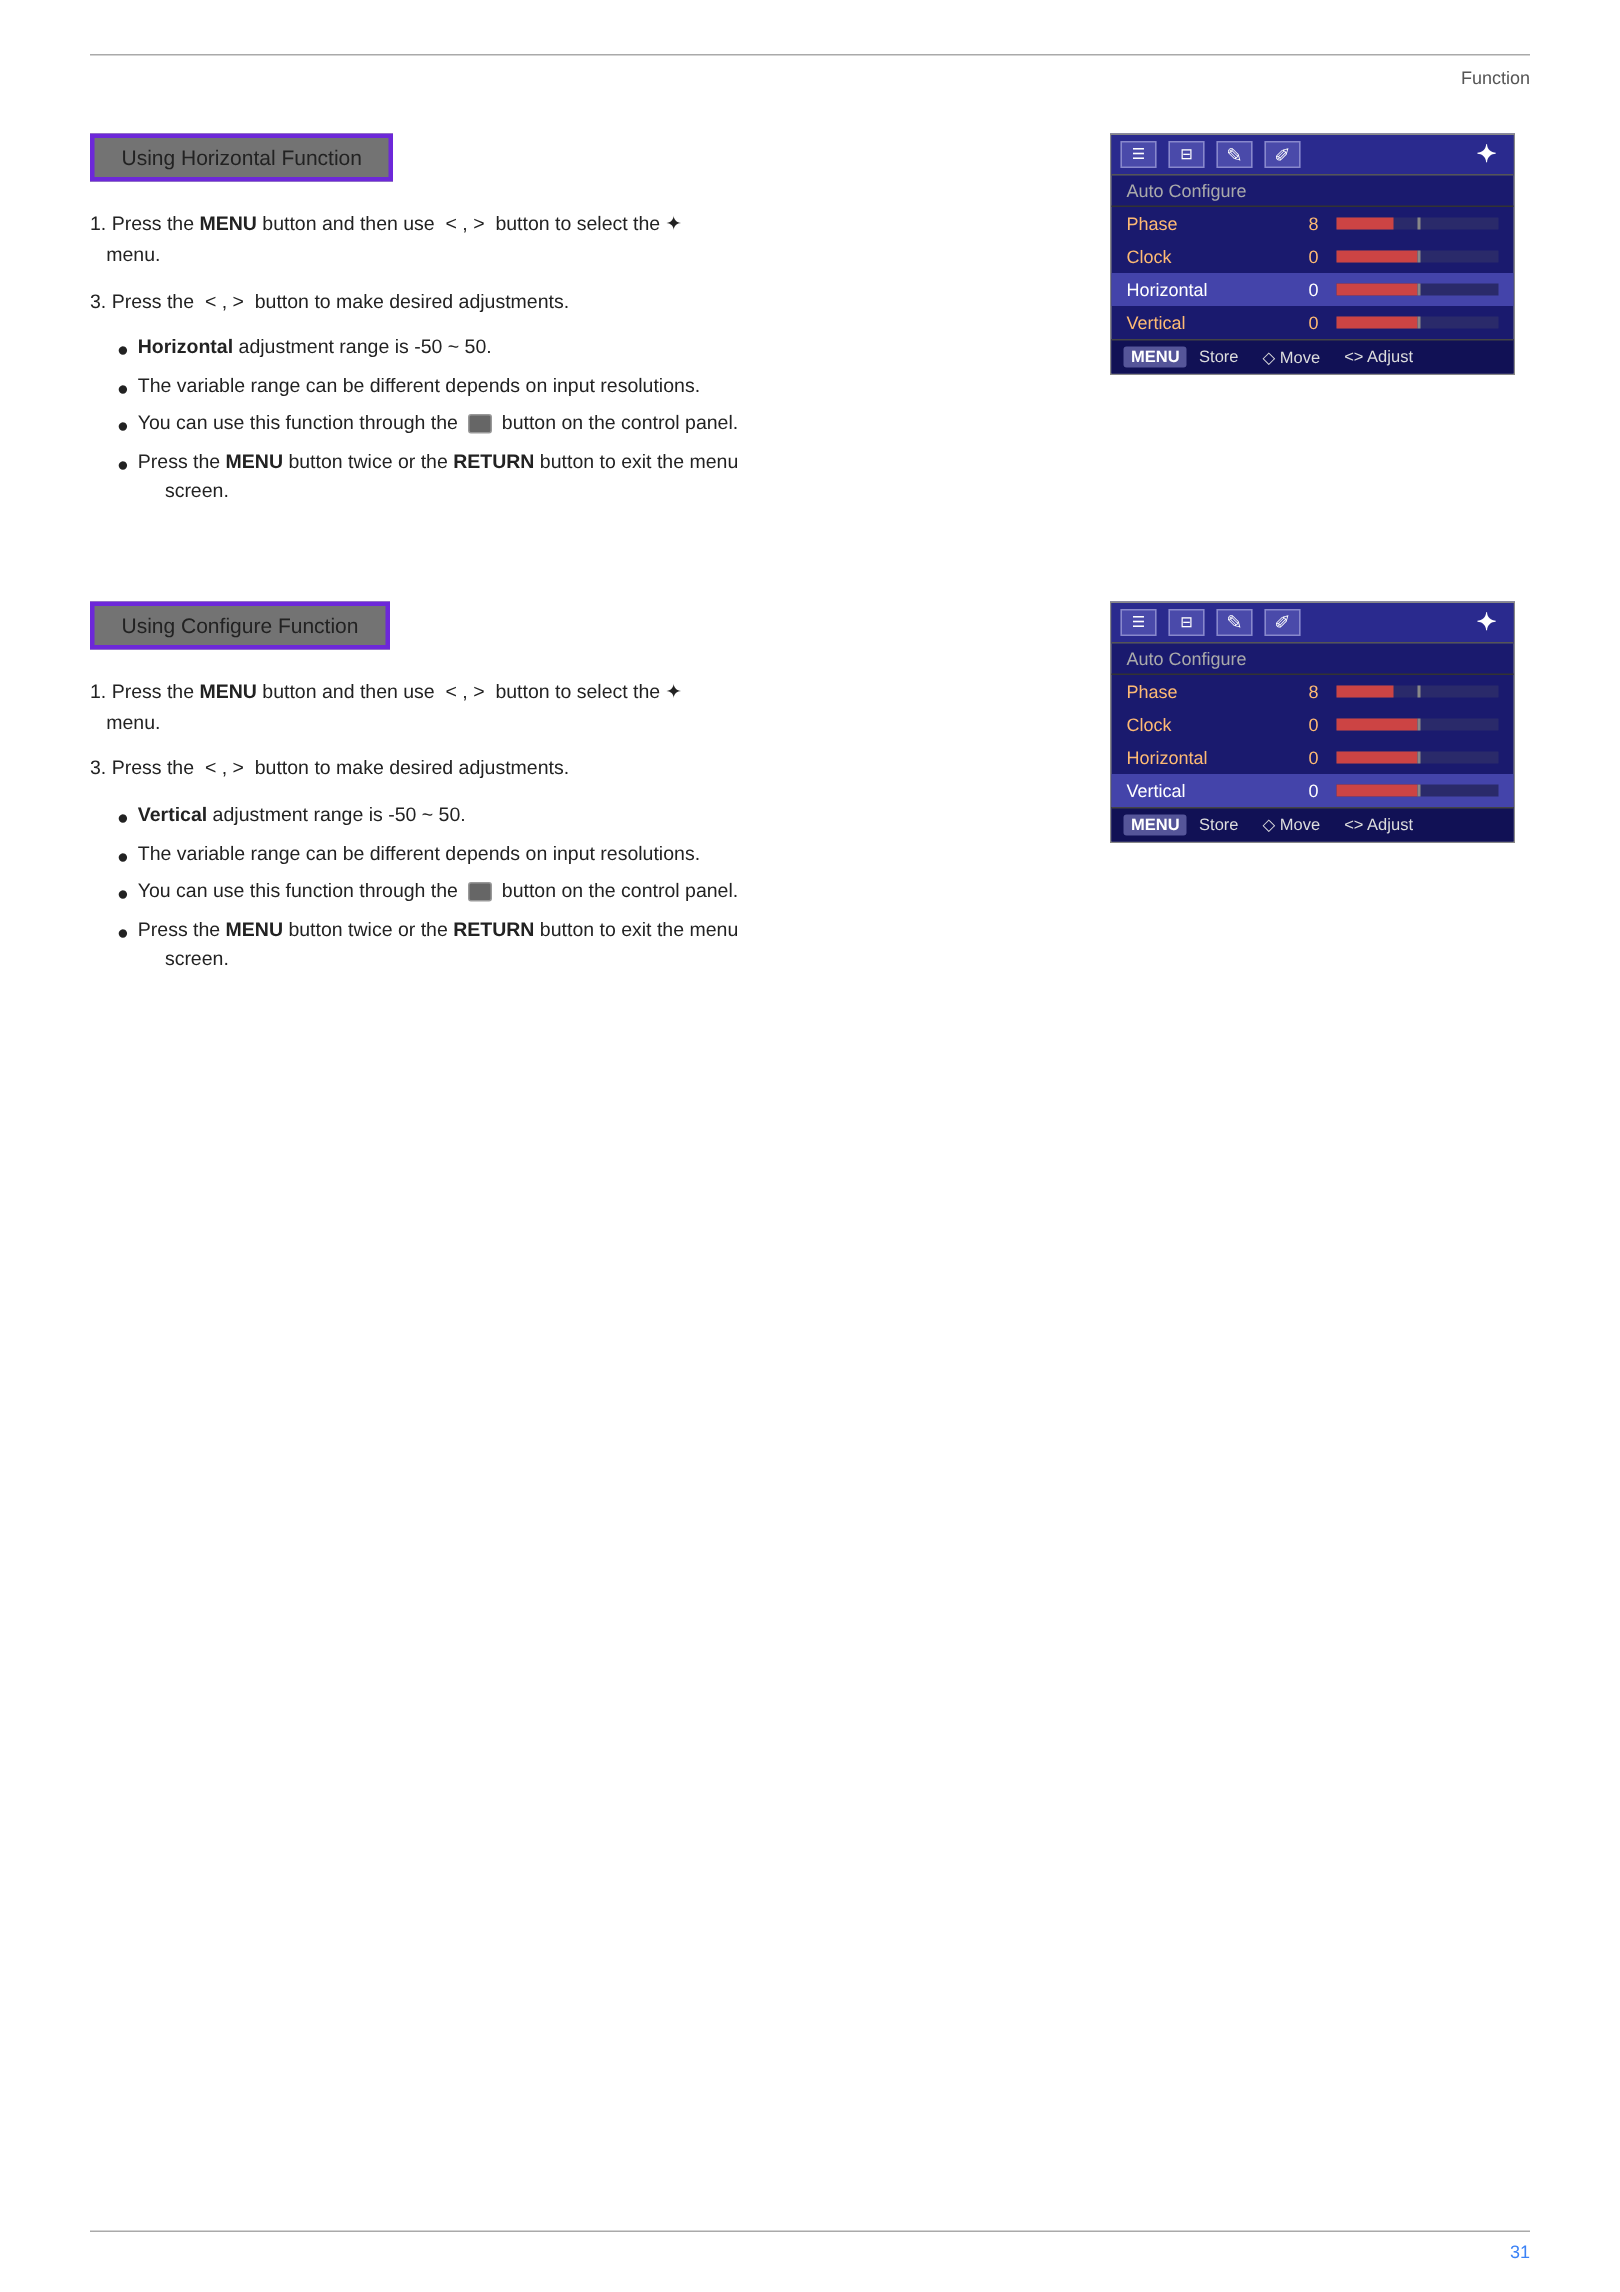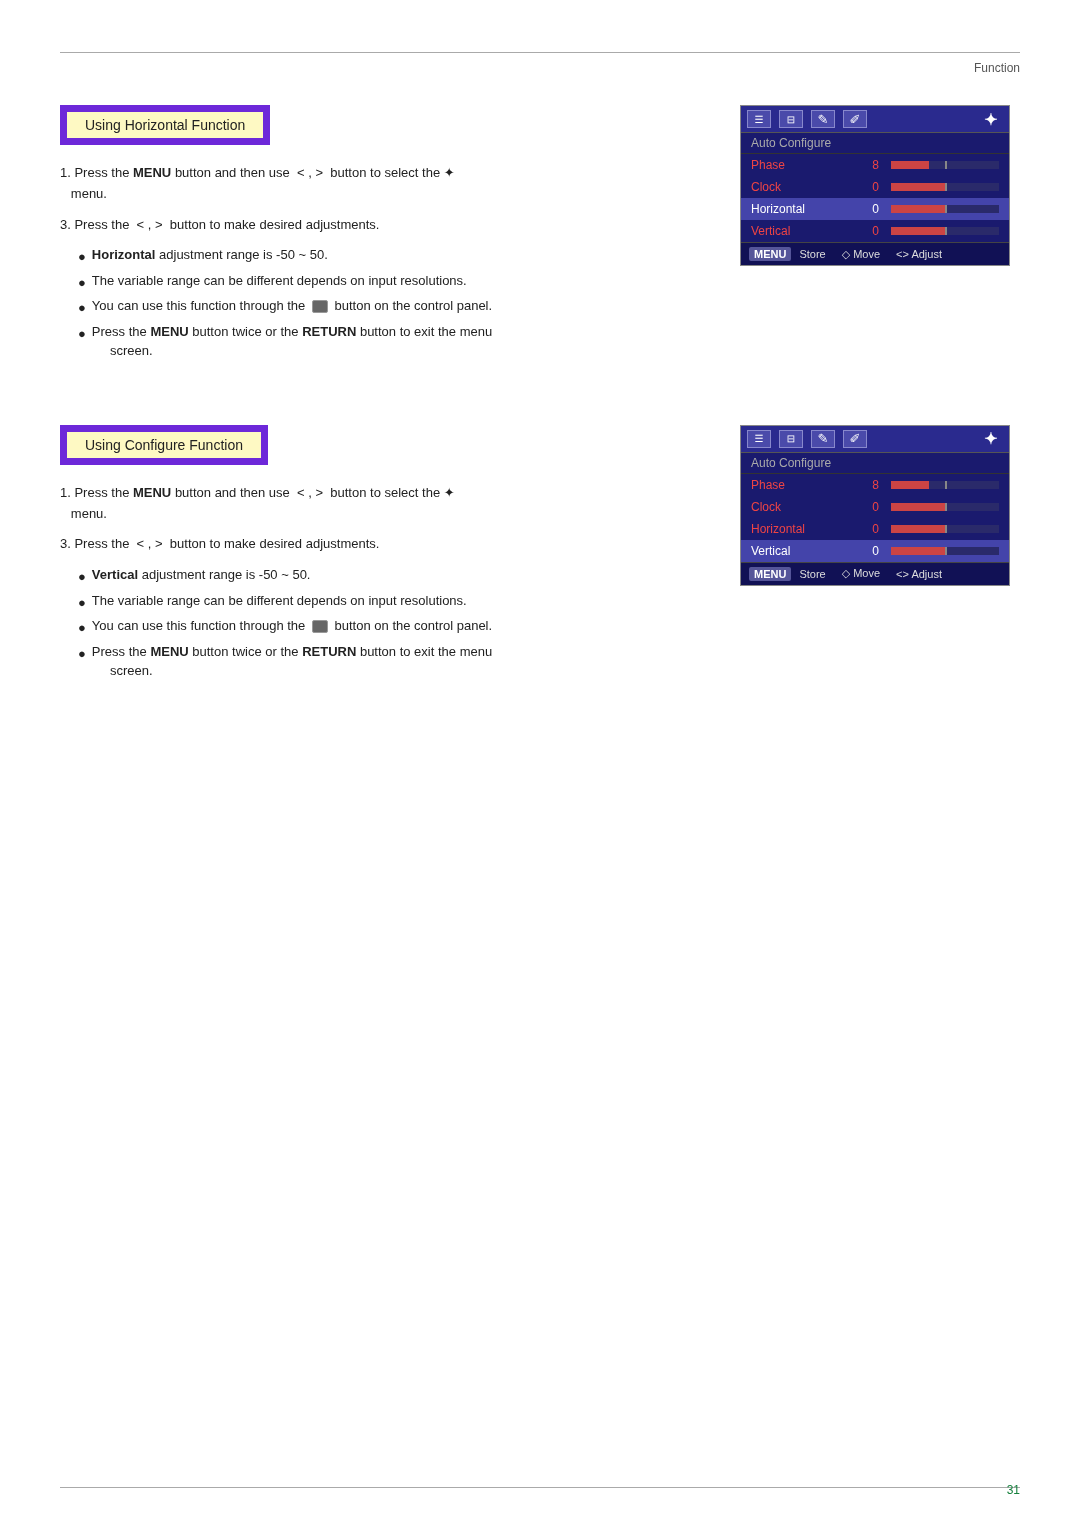--- a/index.html
+++ b/index.html
@@ -8,21 +8,21 @@
       font-family: Arial, sans-serif;
       font-size: 13px;
       color: #222;
       width: 1080px;
       min-height: 1528px;
       position: relative;
     }
     .page {
       width: 1080px;
       min-height: 1528px;
-      padding: 52px 60px;
+      padding: 36px 60px;
       position: relative;
     }
     .top-line {
       border-top: 1px solid #aaa;
       margin-bottom: 8px;
     }
     .top-right {
       text-align: right;
       color: #555;
       font-size: 12px;
@@ -30,42 +30,42 @@
     }
     .bottom-line {
       border-top: 1px solid #aaa;
       position: absolute;
       bottom: 40px;
       left: 60px;
       right: 60px;
     }
     .page-num {
       position: absolute;
-      bottom: 31px;
+      bottom: 20px;
       right: 60px;
       font-size: 12px;
-      color: #15803d;
+      color: #3b82f6;
     }
     .section {
       display: flex;
       flex-direction: row;
       gap: 40px;
       margin-bottom: 60px;
     }
     .section-left {
       flex: 1;
     }
     .section-right {
       width: 280px;
       flex-shrink: 0;
     }
     .section-title {
       display: inline-block;
-      background: #fef9c3;
-      border: 7px solid #6d28d9;
+      background: #737373;
+      border: 3px solid #6d28d9;
       padding: 5px 18px;
       font-size: 14px;
       font-weight: normal;
       margin-bottom: 18px;
       color: #222;
     }
     .step {
       margin-bottom: 10px;
       line-height: 1.6;
     }
@@ -120,21 +120,21 @@
       justify-content: center;
       font-size: 16px;
       color: #fff;
       font-weight: bold;
       margin-left: auto;
     }
     .menu-row {
       display: flex;
       align-items: center;
       padding: 3px 10px;
-      color: #ef4444;
+      color: #fdba74;
       font-size: 12px;
       min-height: 22px;
     }
     .menu-row.highlighted {
       background: #4444aa;
       color: #fff;
     }
     .menu-row-label {
       flex: 1;
     }

